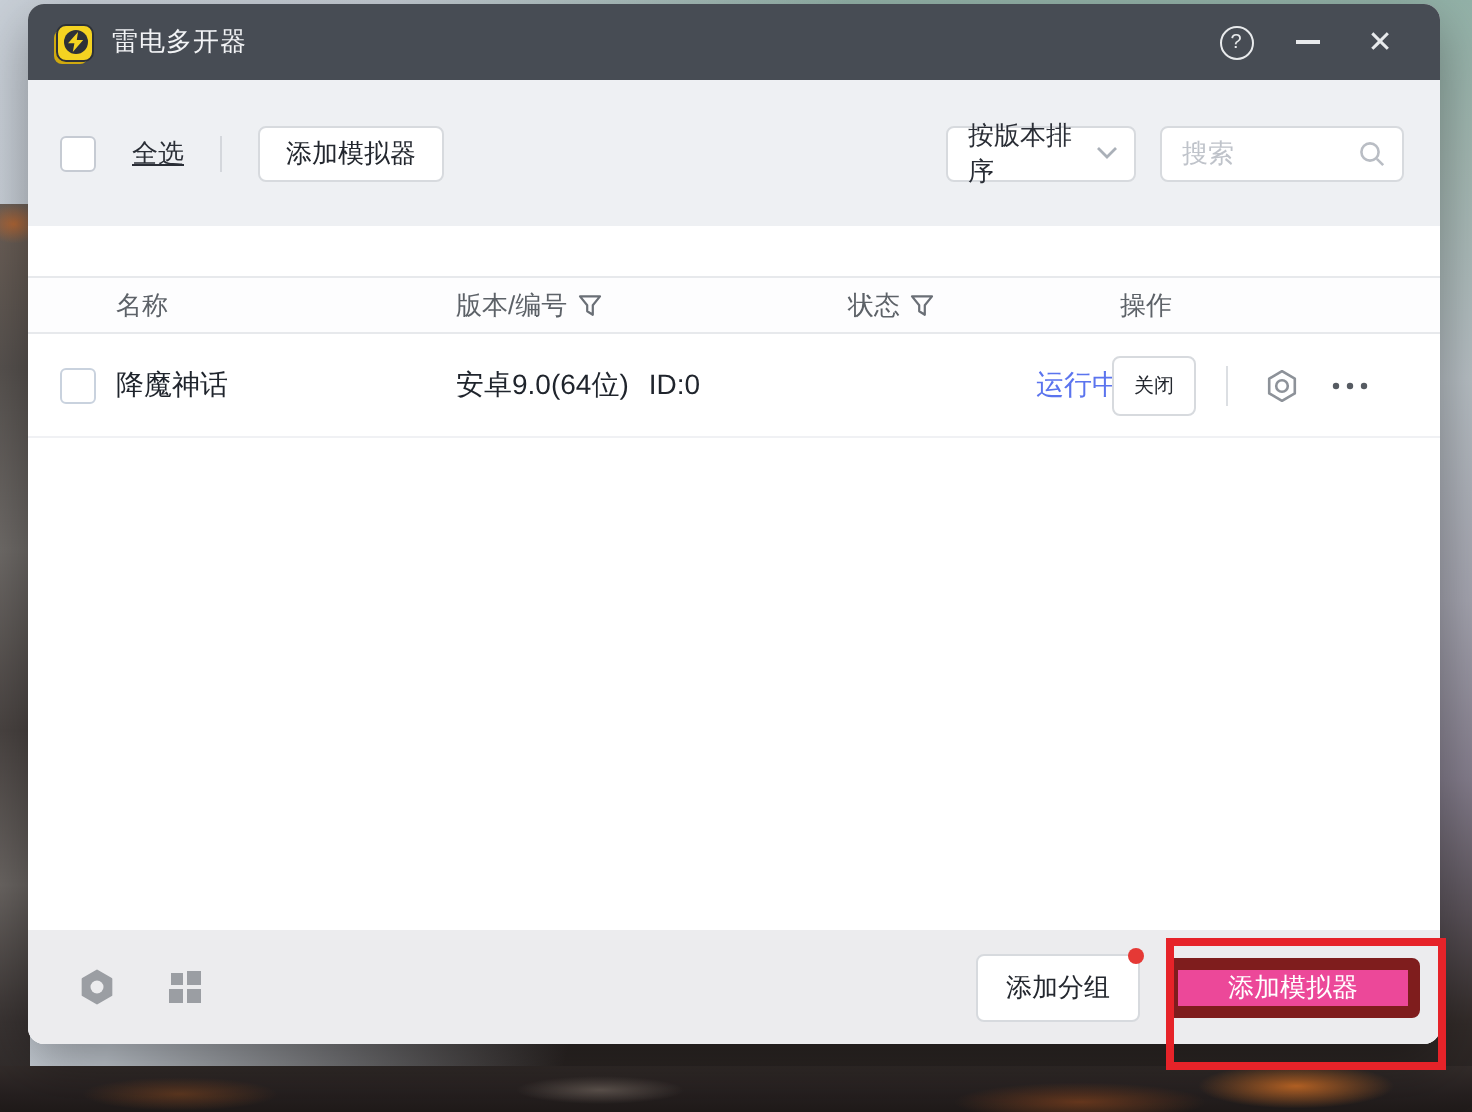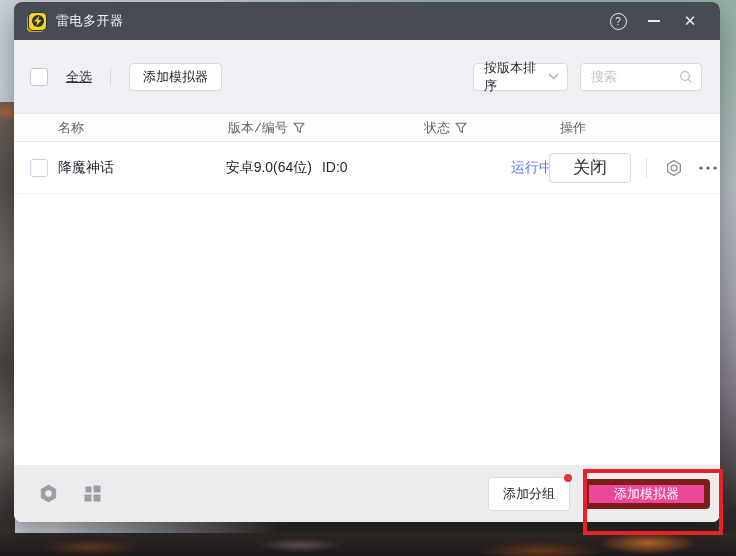--- a/index.html
+++ b/index.html
@@ -63,33 +63,33 @@
   .dropdown-label { font-size:13px; color:#2a2e36; flex:1;font-family:Liberation Mono, monospace; }
   .search-box { width:122px; height:28px; background:#fff; border:1px solid #d7dade;
     border-radius:4px; display:flex; align-items:center; padding:0 8px 0 10px; }
   .search-input { border:none; outline:none; flex:1; font-size:13px; min-width:0;
     color:#2a2e36; font-family:inherit; }
   .search-input::placeholder { color:#bfc3ca; }
 
   
   .table-header { height:29px; background:#fdfdfe; border-top:1px solid #e7e9ec;
     border-bottom:1px solid #e7e9ec; display:flex; align-items:center;
-    padding-left:44px; flex:none; }
+    padding-left:44px; flex:none;margin-top:25px; }
   .th { font-size:13px; color:#5d6268; display:flex; align-items:center; gap:5px; }
-  .th-name { width:170px; } .th-version { width:196px;font-family:Liberation Mono, monospace; } .th-status { width:136px; }
+  .th-name { width:170px; } .th-version { width:196px; } .th-status { width:136px; }
   .list { flex:1; background:#fff; overflow:hidden; }
   .row { height:52px; display:flex; align-items:center; padding-left:16px;
     border-bottom:1px solid #f0f1f4; }
   .row .checkbox { border-color:#c9d2de; }
   .cell-name { width:170px; margin-left:10px; font-size:14px; color:#1f242c; }
   .cell-version { width:196px; font-size:14px; color:#1f242c; }
   .cell-version .vid { margin-left:10px; }
   .cell-status { width:136px; font-size:14px; }
   .cell-actions { display:flex; align-items:center; margin-left:-4px; }
-  .close-btn { width:82px; height:30px; font-size:17px; }
+  .close-btn { width:42px; height:30px; font-size:10px; }
   .act-div { width:1px; height:20px; background:#dcdfe3; margin:0 15px; }
   .icon-btn { width:24px; height:24px; display:flex; align-items:center;
     justify-content:center; cursor:default; }
   .more-dots { margin-left:10px; }
 
   
   .footer { height:57px; background:#ececee; display:flex; align-items:center;
     padding:0 10px 0 22px; flex:none; }
   .foot-icons { display:flex; gap:20px; align-items:center; }
   .foot-right { margin-left:auto; display:flex; gap:13px; align-items:center; }

